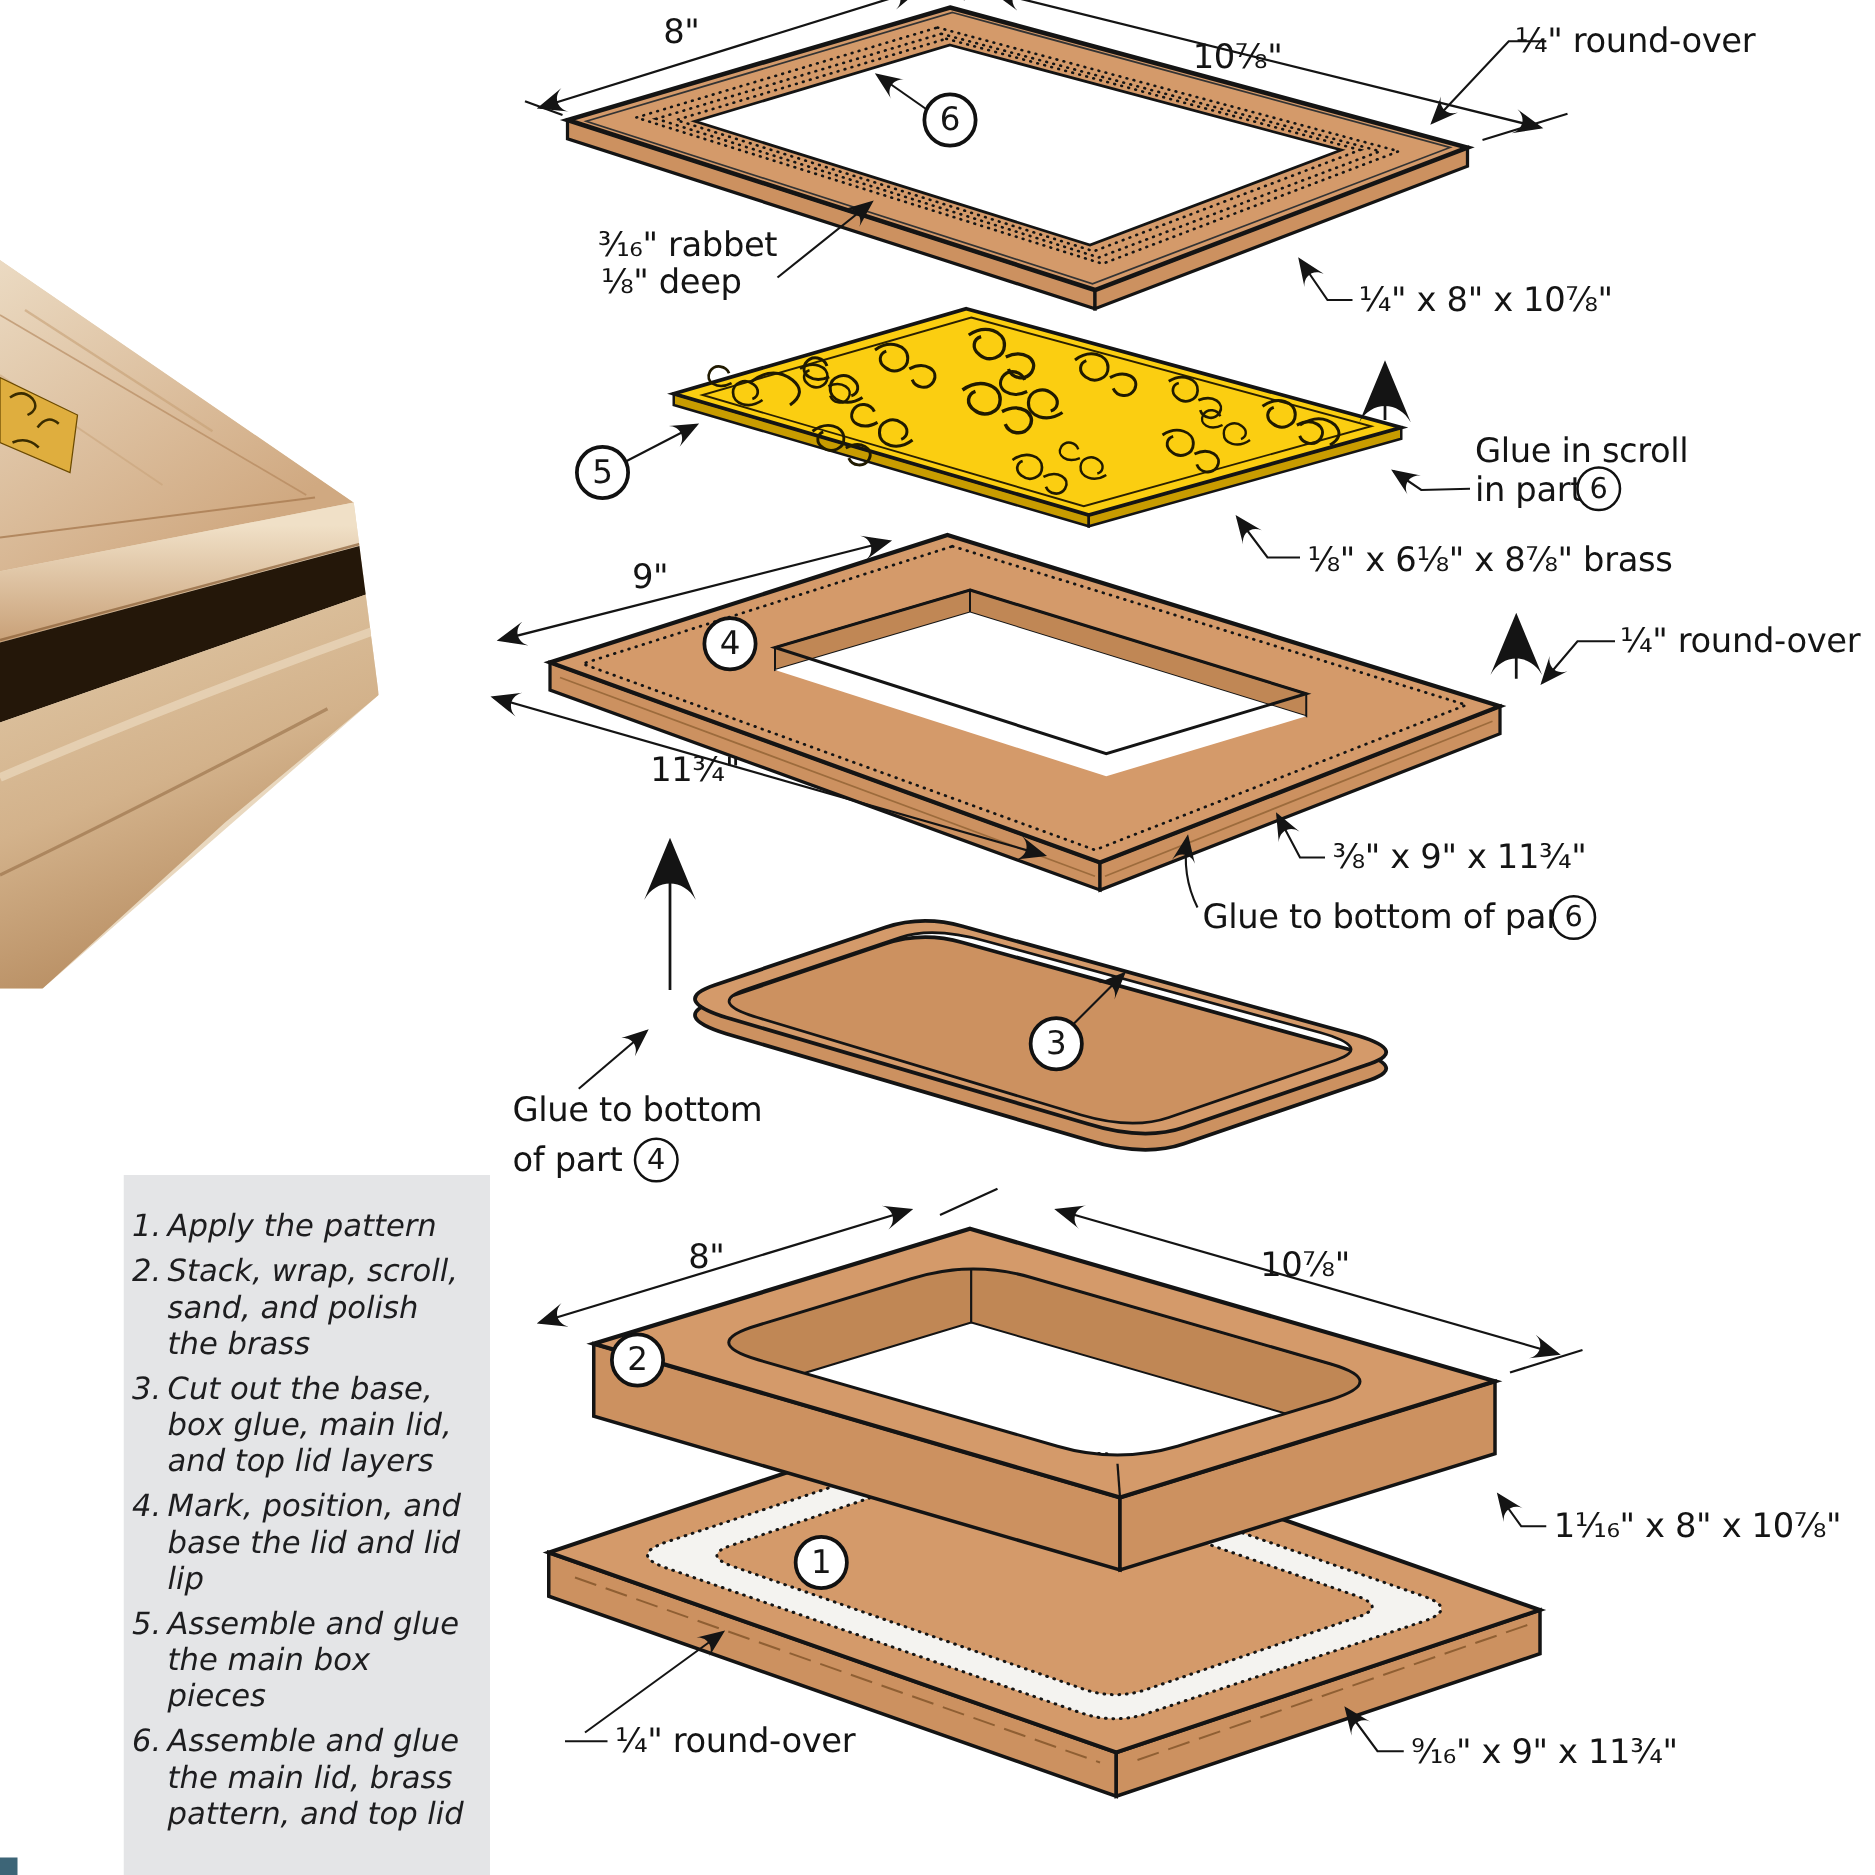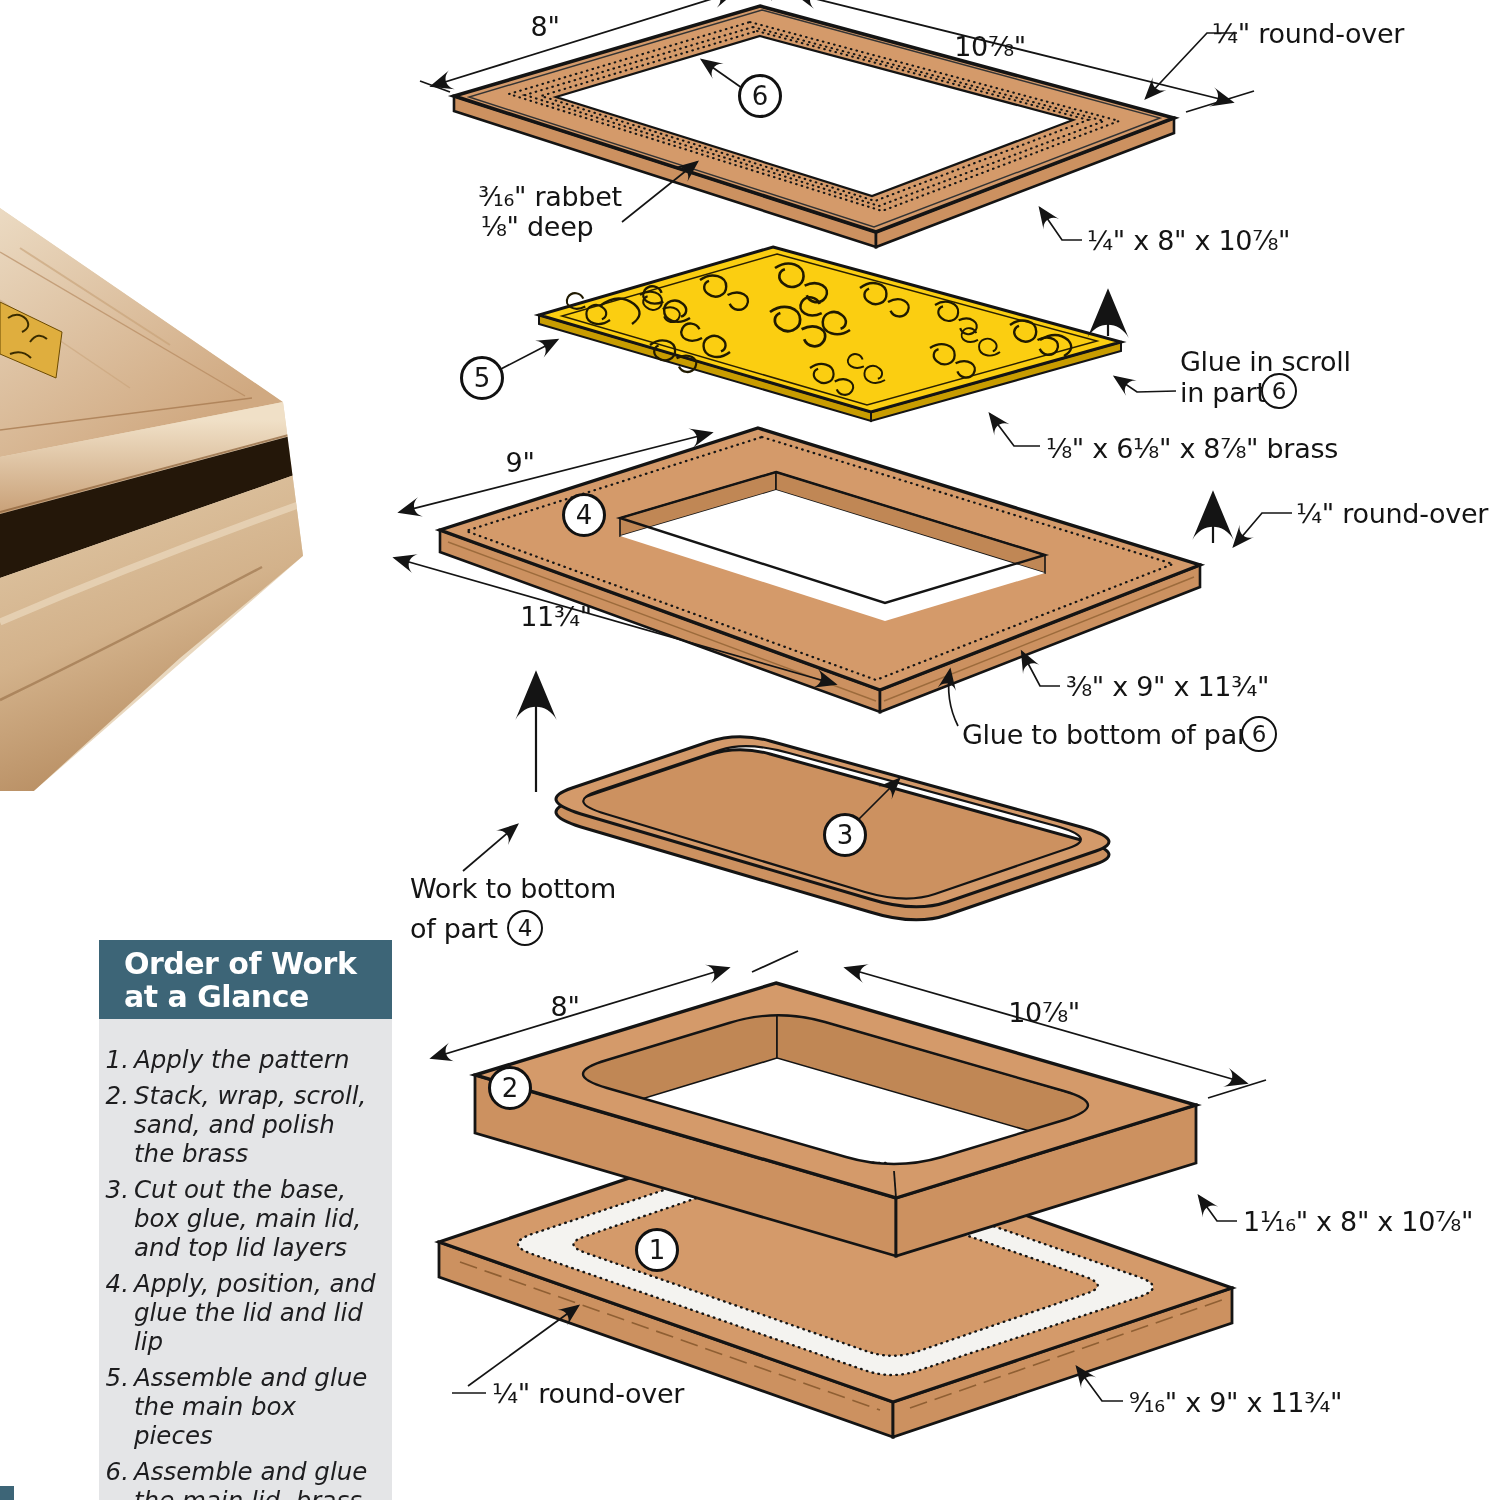--- a/index.html
+++ b/index.html
@@ -224,55 +224,51 @@
 
 <div class="lbl ctr" style="left:520px;top:462px">9"</div>
 <div class="circ" style="left:584px;top:515px">4</div>
 <div class="lbl ctr" style="left:556px;top:616px">11¾"</div>
 <div class="lbl lft" style="left:1296px;top:513px">¼" round-over</div>
 <div class="lbl lft" style="left:1066px;top:686px">⅜" x 9" x 11¾"</div>
 <div class="lbl lft" style="left:962px;top:734px">Glue to bottom of part</div>
 <div class="circ circ-sm" style="left:1259px;top:734px">6</div>
 
 <div class="circ" style="left:845px;top:835px">3</div>
-<div class="lbl lft" style="left:410px;top:888px">Work to bottom</div>
+<div class="lbl lft" style="left:410px;top:888px">Glue to bottom</div>
 <div class="lbl lft" style="left:410px;top:928px">of part</div>
 <div class="circ circ-sm" style="left:525px;top:928px">4</div>
 
 <div class="lbl ctr" style="left:565px;top:1006px">8"</div>
 <div class="lbl ctr" style="left:1044px;top:1012px">10⅞"</div>
 <div class="circ" style="left:510px;top:1088px">2</div>
 <div class="lbl lft" style="left:1243px;top:1221px">1¹⁄₁₆" x 8" x 10⅞"</div>
 
 <div class="circ" style="left:657px;top:1250px">1</div>
 <div class="lbl lft" style="left:492px;top:1393px">¼" round-over</div>
 <div class="lbl lft" style="left:1129px;top:1402px">⁹⁄₁₆" x 9" x 11¾"</div>
 
 <div class="panel">
-  <div class="panel-header">
-    <div>Order of Work</div>
-    <div>at a Glance</div>
-  </div>
   <div class="panel-list">
 
   <div class="owl-item">
       <span class="owl-num">1.</span>
       <span class="owl-text">Apply the pattern</span>
     </div>
         <div class="owl-item">
       <span class="owl-num">2.</span>
       <span class="owl-text">Stack, wrap, scroll, sand, and polish the brass</span>
     </div>
         <div class="owl-item">
       <span class="owl-num">3.</span>
       <span class="owl-text">Cut out the base, box glue, main lid, and top lid layers</span>
     </div>
         <div class="owl-item">
       <span class="owl-num">4.</span>
-      <span class="owl-text">Apply, position, and glue the lid and lid lip</span>
+      <span class="owl-text">Mark, position, and base the lid and lid lip</span>
     </div>
         <div class="owl-item">
       <span class="owl-num">5.</span>
       <span class="owl-text">Assemble and glue the main box pieces</span>
     </div>
         <div class="owl-item">
       <span class="owl-num">6.</span>
       <span class="owl-text">Assemble and glue the main lid, brass pattern, and top lid</span>
     </div>
       </div>

